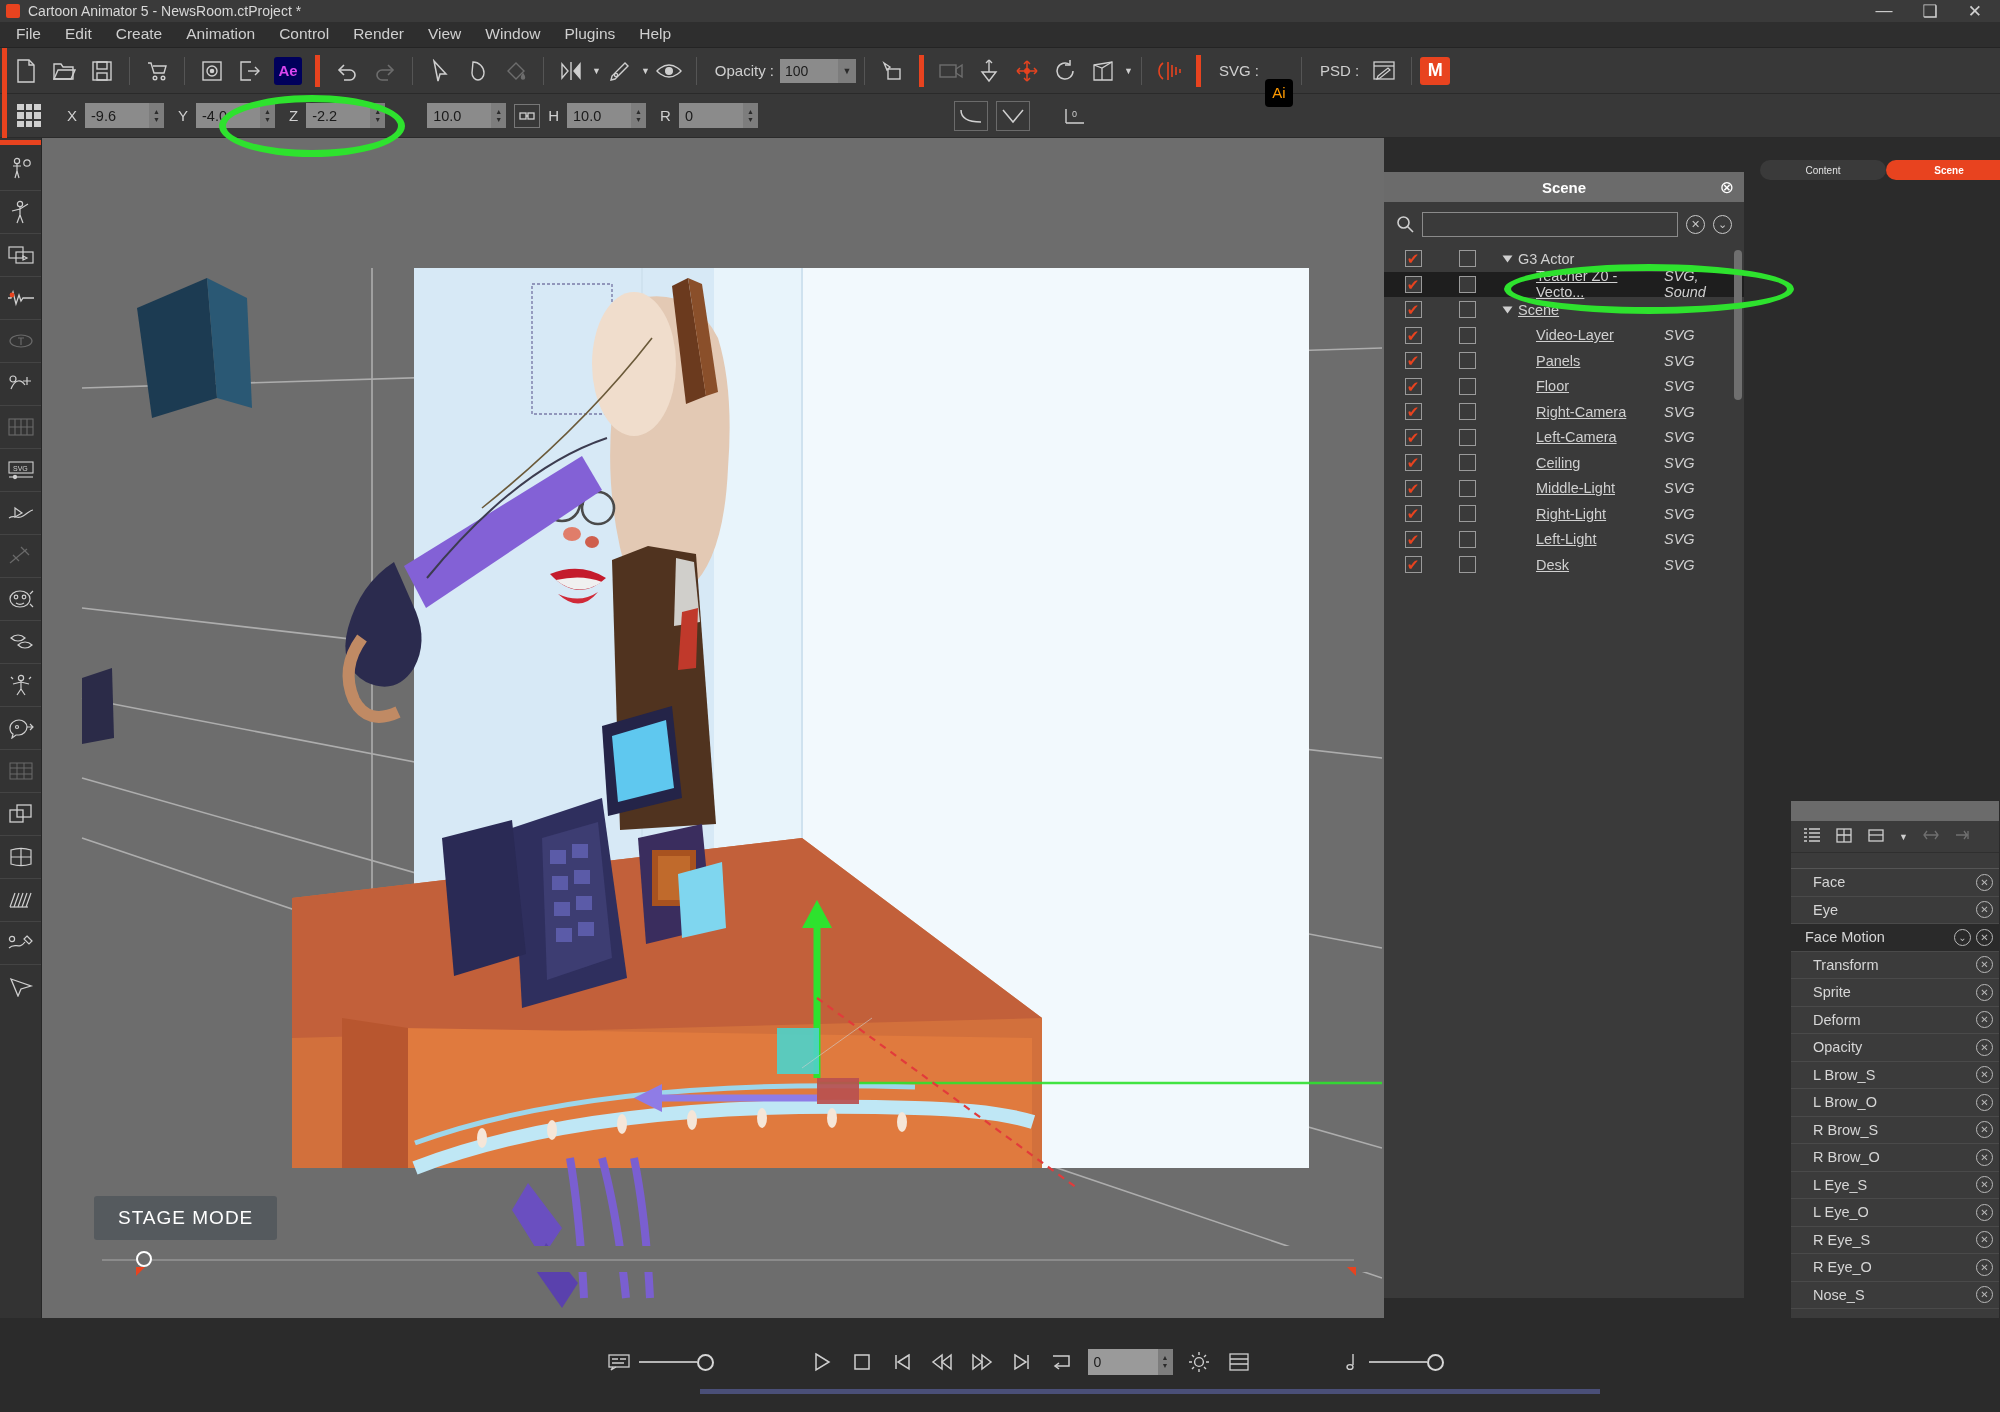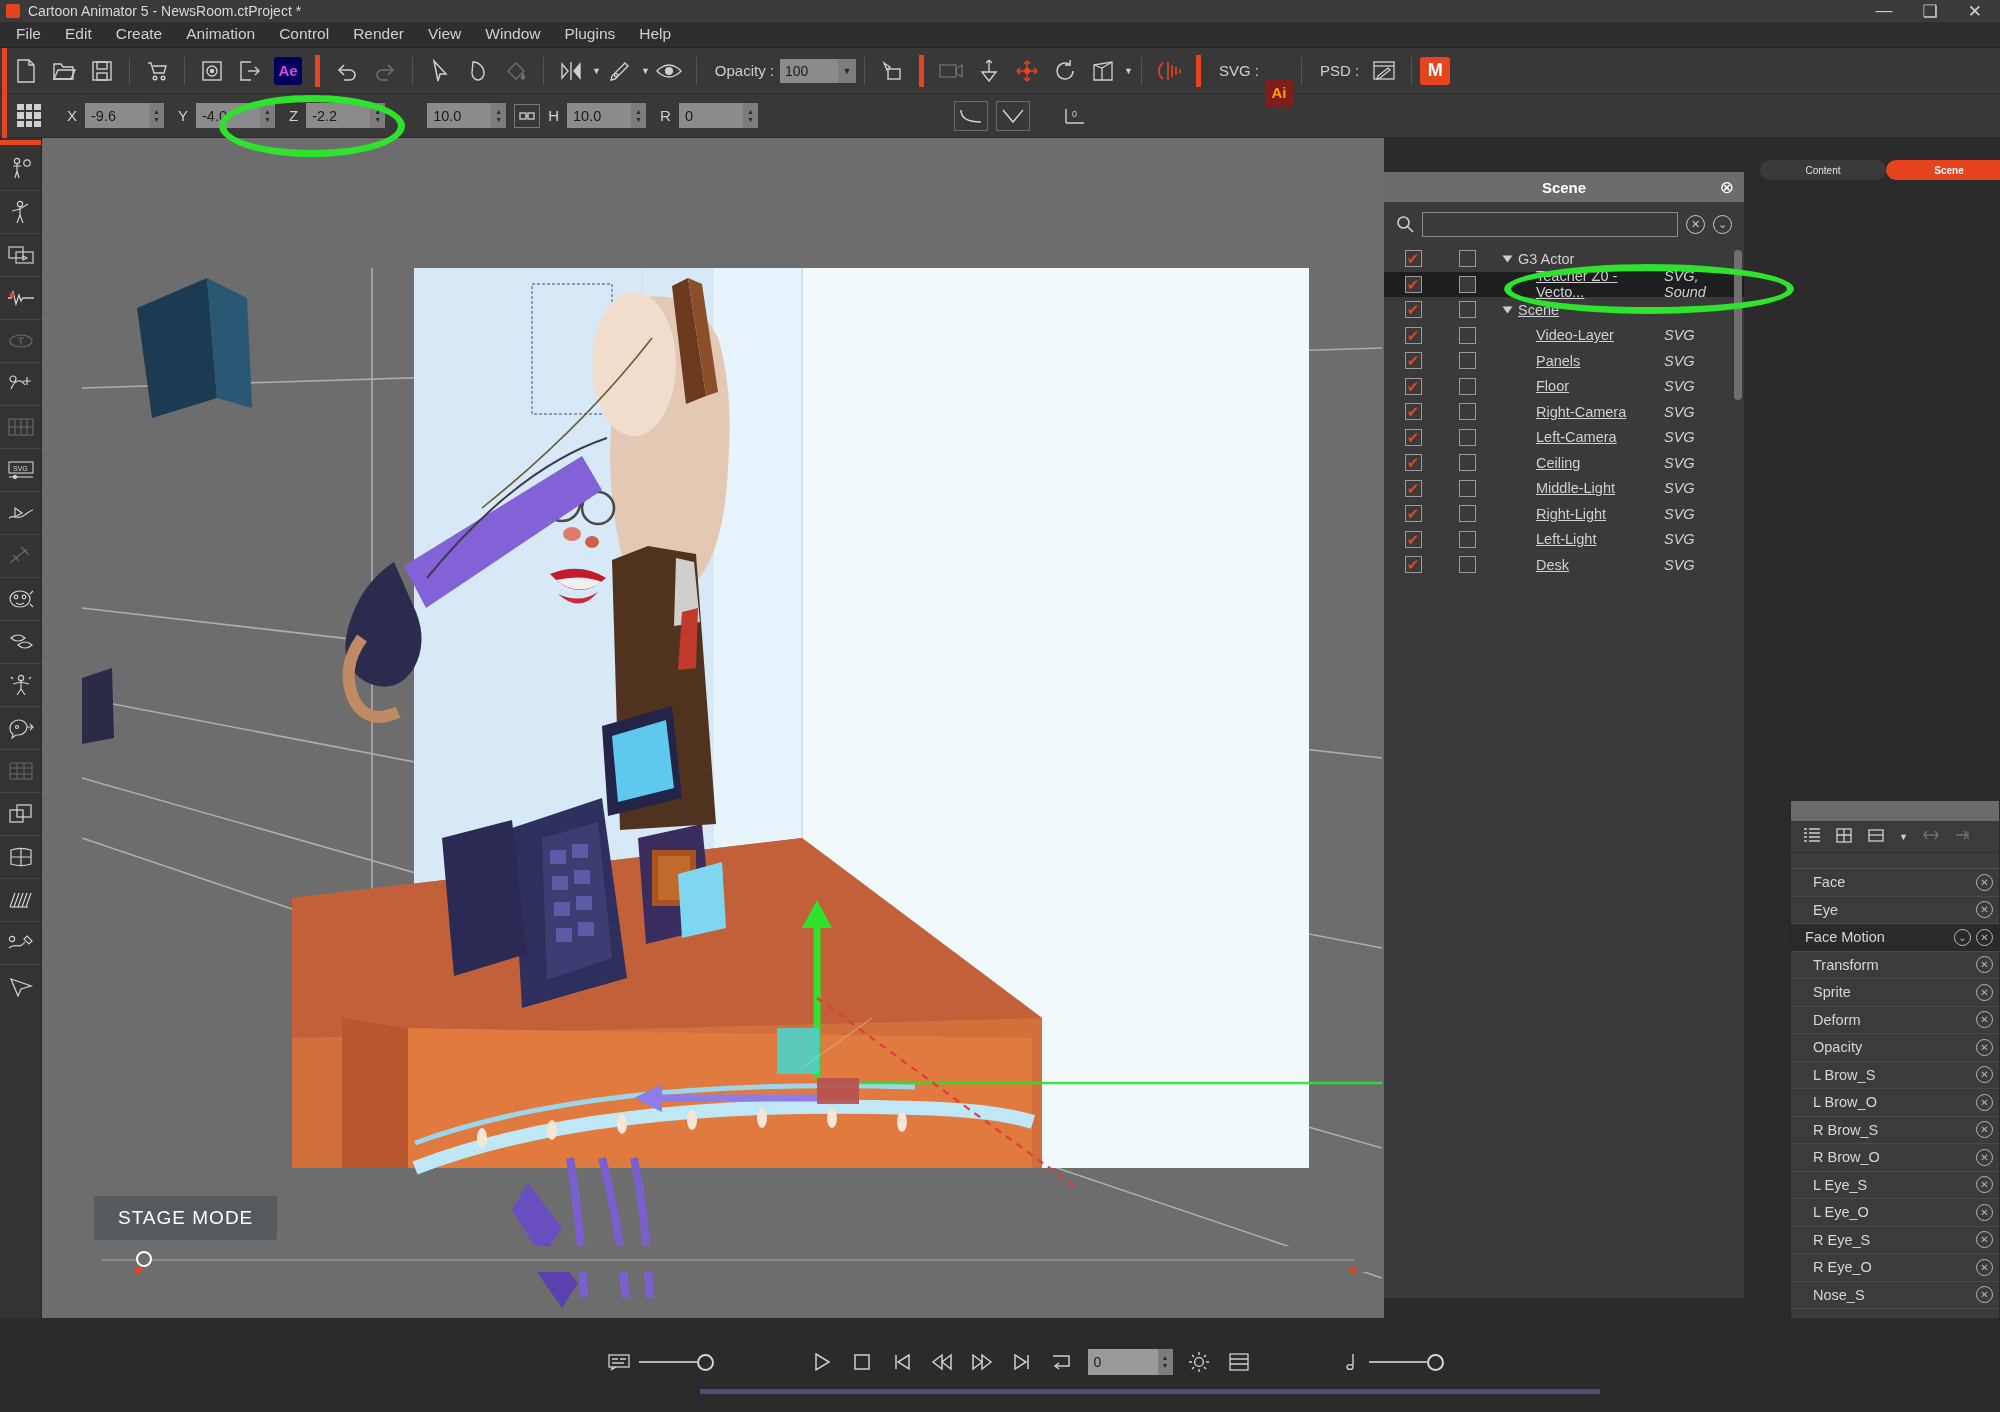--- a/index.html
+++ b/index.html
@@ -28,22 +28,22 @@
   .tb-ico { width:38px; height:36px; display:flex; align-items:center; justify-content:center;
     color:#cfcfcf; }
   .tb-ico svg { display:block; }
   .tb-sep { width:1px; height:28px; background:#555; margin:0 8px; }
   .tb-bar { width:5px; height:32px; background:#e8431f; margin:0 8px; }
   .tb-dis { opacity:.35; }
   .ae-btn { width:28px; height:28px; background:#00005b; color:#d946ef; font-size:15px;
     font-weight:bold; display:flex; align-items:center; justify-content:center; border-radius:3px;
     font-family:"Liberation Sans",sans-serif;}
   .tb-label { font-size:15px; color:#cfcfcf; margin:0 6px 0 10px;}
-  .ai-btn { width:28px; height:28px; background:#7f1d1d; color:#ff9a00; font-size:15px;
-    font-weight:bold; display:flex; align-items:center; justify-content:center; border-radius:4px;margin-top:44px;}
+  .ai-btn { width:28px; height:28px; background:#000000; color:#ff9a00; font-size:15px;
+    font-weight:normal; display:flex; align-items:center; justify-content:center; border-radius:4px;margin-top:44px;}
   .m-btn { width:30px; height:28px; background:#e8431f; color:#fff; font-size:18px; font-weight:bold;
     display:flex; align-items:center; justify-content:center; border-radius:3px;}
   .opacity-box { display:flex; align-items:center; }
   .opacity-field { width:58px; height:24px; background:#8b8b8b; color:#1c1c1c; font-size:14px;
     display:flex; align-items:center; padding-left:5px; }
   .opacity-drop { width:18px; height:24px; background:#7d7d7d; display:flex; align-items:center;
     justify-content:center; font-size:9px; color:#2a2a2a;}
   .caret { font-size:9px; margin-left:2px; color:#cfcfcf; }
 
   

